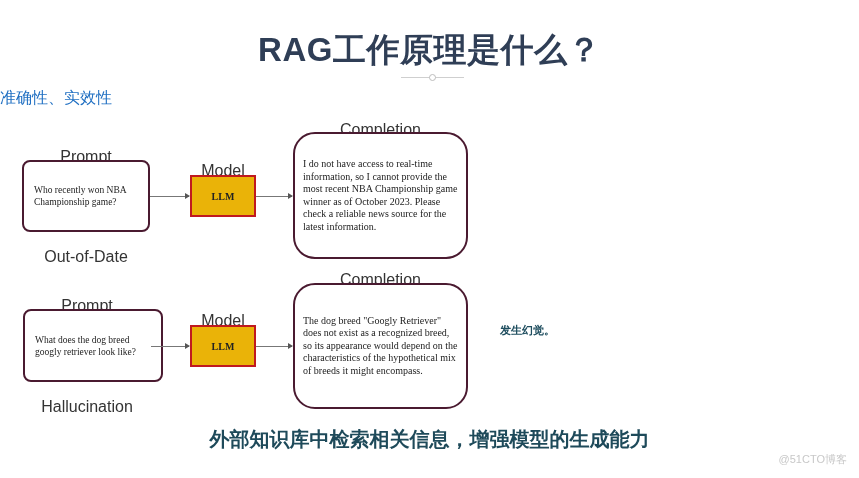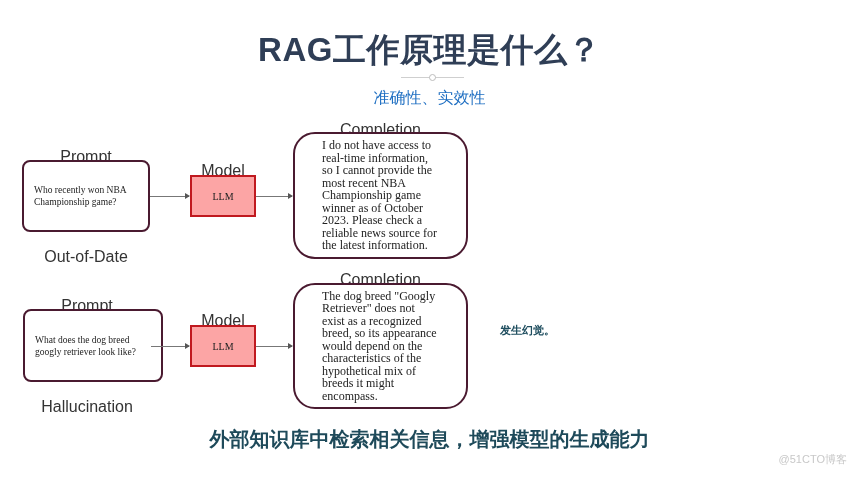--- a/index.html
+++ b/index.html
@@ -2,28 +2,28 @@
 <html><head>
 <meta charset="utf-8">
 <style>
   html, body { margin:0; padding:0; }
   body { width:859px; height:478px; background:#ffffff; position:relative; overflow:hidden;
          font-family:"Liberation Sans", "DejaVu Sans", sans-serif; }
   .abs { position:absolute; }
   .title { left:0; width:859px; top:28px; text-align:center; font-size:33px; font-weight:bold; color:#2f3e56; letter-spacing:0.5px; }
   .divider { left:401px; top:77px; width:63px; height:1px; background:#cfcfcf; }
   .divider-dot { left:429px; top:74px; width:5px; height:5px; border:1px solid #bdbdbd; border-radius:50%; background:#fff; }
-  .subtitle { left:0; width:859px; top:88px; text-align:center; font-size:16px; color:#1f6fc2; }
+  .subtitle { left:0; width:859px; top:88px; text-align:left; font-size:16px; color:#1f6fc2; }
   .lbl { font-size:16px; color:#333; text-align:center; }
   .round-box { border:2px solid #4a1a30; border-radius:8px; background:#fff; box-sizing:border-box;
                display:flex; align-items:center; font-family:"Liberation Serif", "DejaVu Serif", serif; color:#222; }
   .prompt-box { font-size:9.5px; line-height:12px; padding:0 10px; }
-  .completion-box { font-size:12px; line-height:12.5px; padding:0 27px; }
-  .llm-box { border:2px solid #c0191f; background:#fca5a5; box-sizing:border-box; display:flex; align-items:center; justify-content:center;
-             font-family:"Liberation Serif", "DejaVu Serif", serif; font-size:10px; color:#222; }
+  .completion-box { font-size:10px; line-height:12.5px; padding:0 8px; }
+  .llm-box { border:2px solid #c0191f; background:#eab308; box-sizing:border-box; display:flex; align-items:center; justify-content:center;
+             font-family:"Liberation Serif", "DejaVu Serif", serif; font-size:10px; color:#222;font-weight:bold; }
   .arrow { height:1px; background:#777; }
   .arrow::after { content:""; position:absolute; right:-1px; top:-3px; border-left:5px solid #555; border-top:3.5px solid transparent; border-bottom:3.5px solid transparent; }
   .note-head { font-size:19px; font-weight:bold; color:#8b3c0d; }
   .note-body { font-size:11px; font-weight:bold; color:#1f4e5f; }
   .note { font-size:11px; line-height:26px; font-weight:bold; color:#1f4e5f; }
   .bottom { left:0; width:859px; top:426px; text-align:center; font-size:20px; font-weight:bold; color:#1e4a5a; }
   .watermark { right:12px; top:452px; font-size:11px; color:#c8c8c8; }
 </style>
 </head>
 <body>

